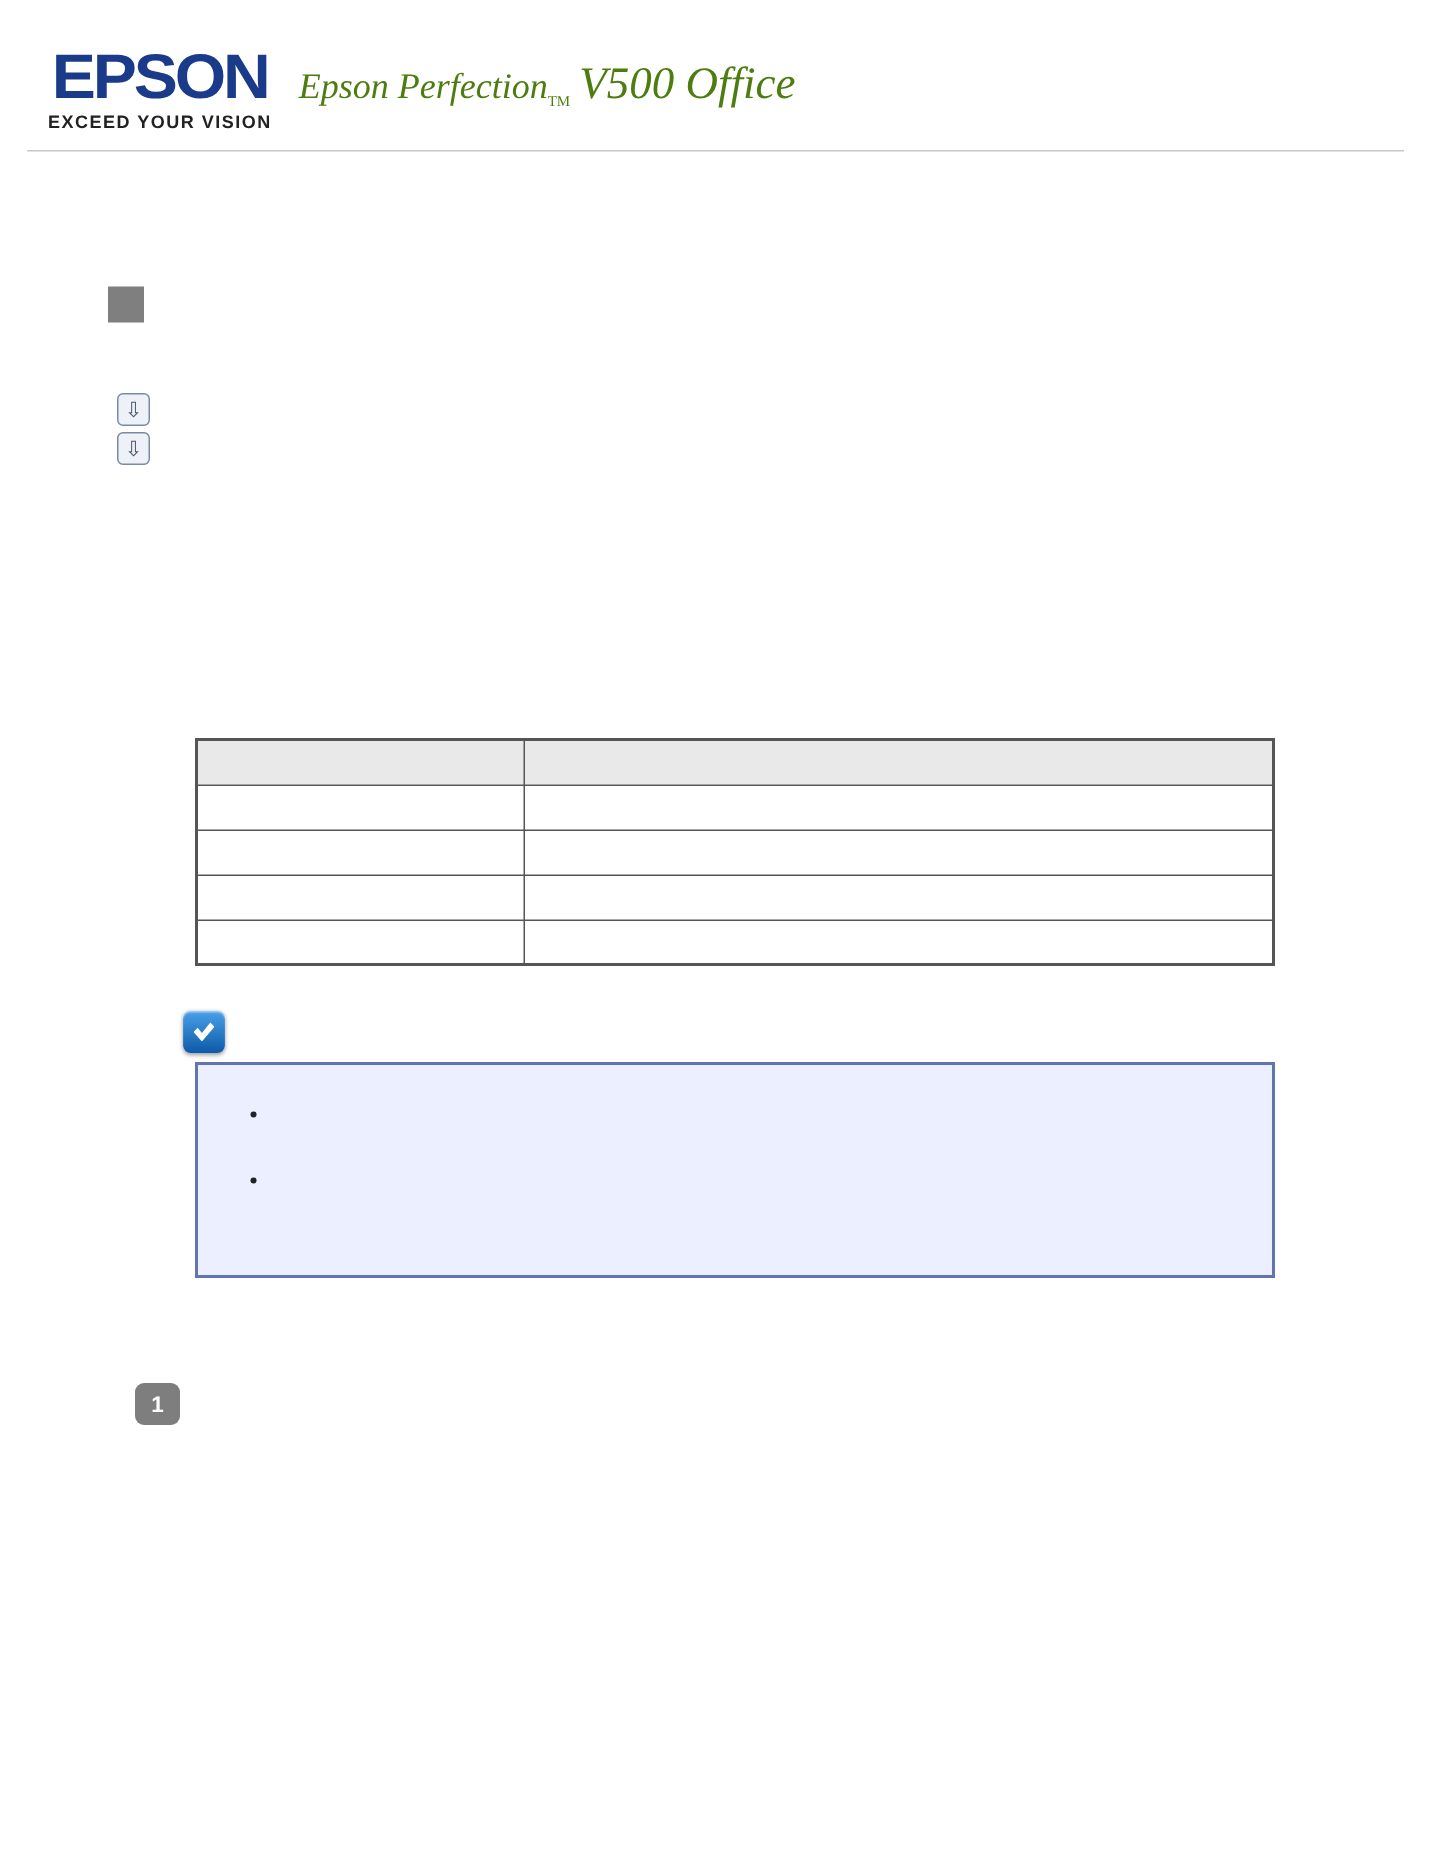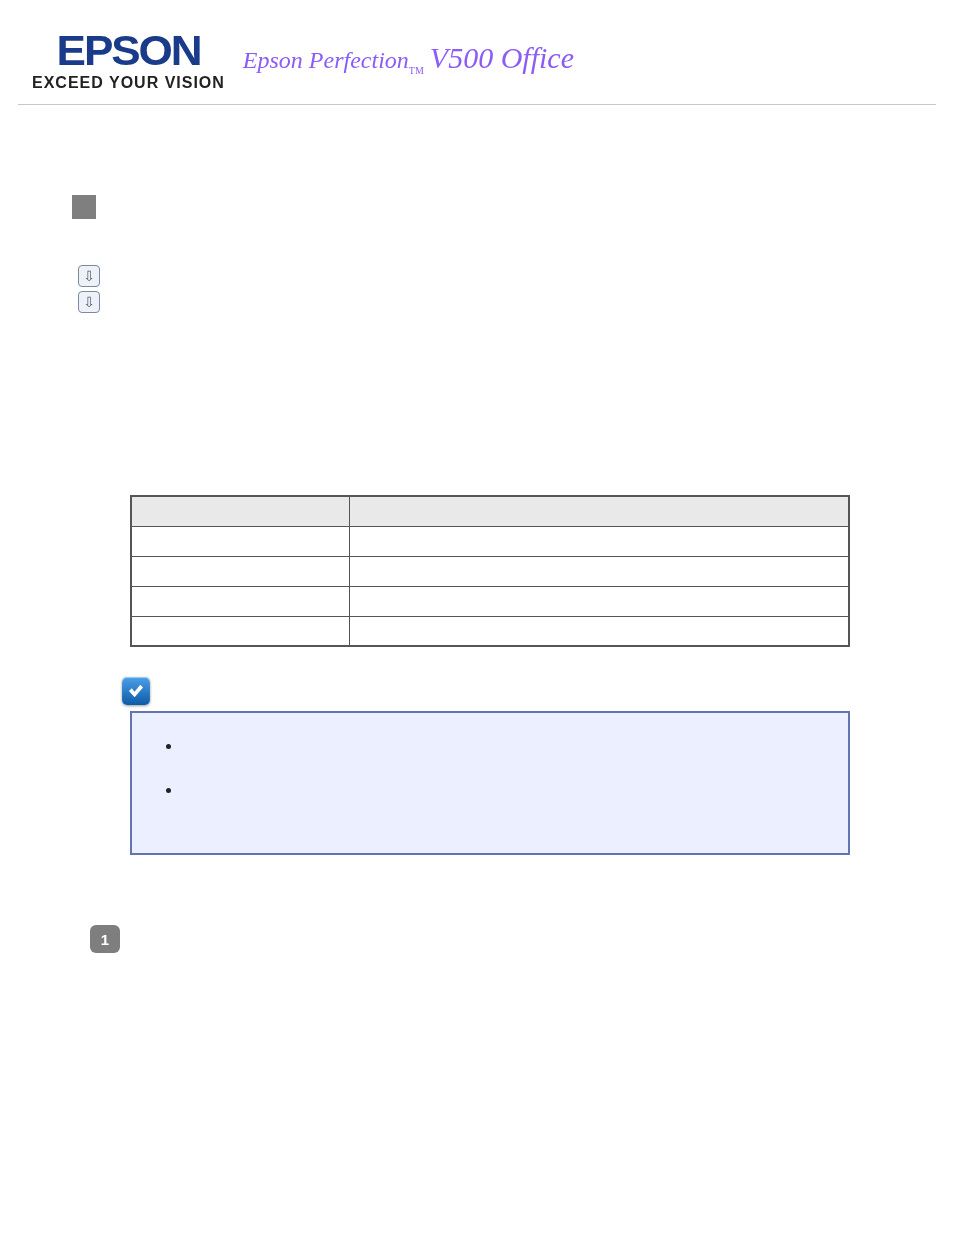--- a/index.html
+++ b/index.html
@@ -29,30 +29,30 @@
   .epson-logo {
     font-family: Arial, sans-serif;
     font-size: 42px;
     font-weight: 900;
     color: #1a3b8a;
     letter-spacing: -2px;
     line-height: 1;
     transform: scaleX(1.05);
   }
   .tagline {
-    font-size: 16px;
+    font-size: 12px;
     font-weight: 700;
     color: #222;
     letter-spacing: 1px;
     margin-top: 2px;
   }
   .product-title {
     font-family: Georgia, "Times New Roman", serif;
     font-size: 24px;
-    color: #8b5cf6;
+    color: #4d7c0f;
     padding-bottom: 6px;
   }
   .product-title .light { font-style: italic; font-weight: 300; }
   .product-title .tm { font-size: 10px; vertical-align: sub; }
   .product-title .model { font-style: italic; font-weight: 400; font-size: 30px; }
   .divider {
     border: none;
     border-top: 1px solid #c8c8c8;
     margin: 0 0 40px 0;
   }

